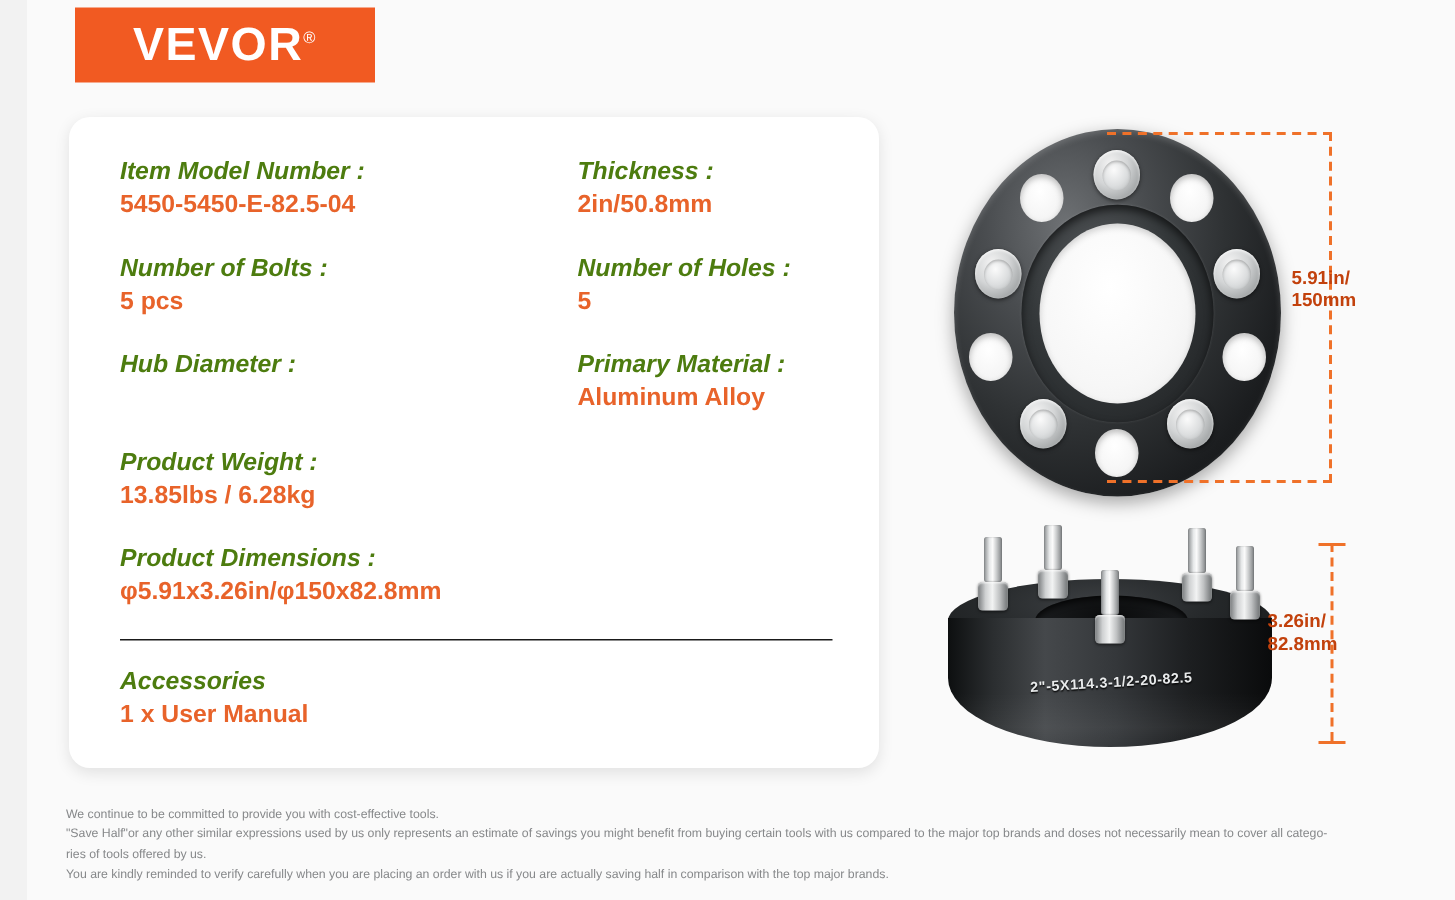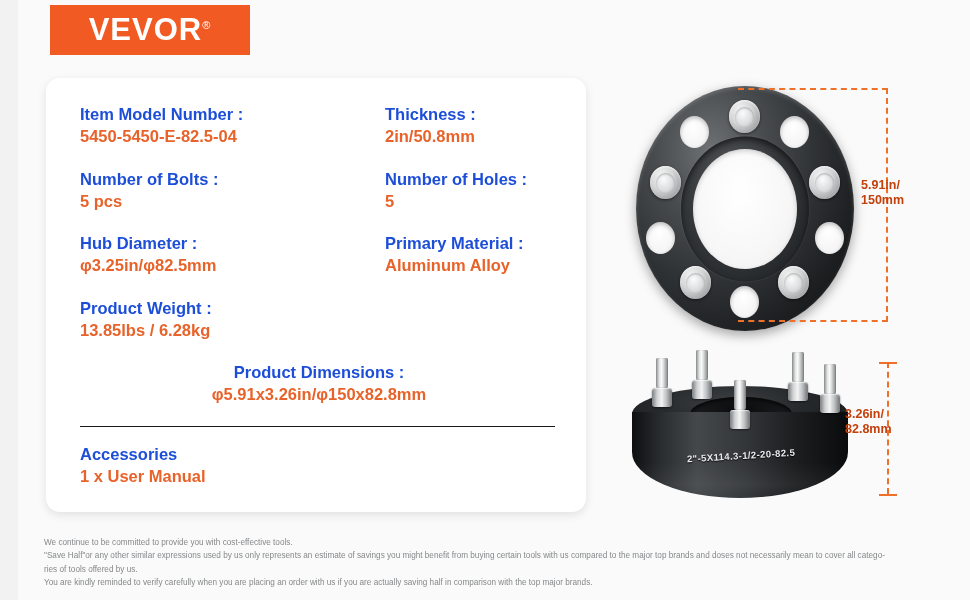--- a/index.html
+++ b/index.html
@@ -31,28 +31,29 @@
     background:#ffffff;border-radius:14px;
     box-shadow:0 3px 10px rgba(0,0,0,0.10);
   }
   .spec-grid{
     position:absolute;left:34px;top:26px;width:478px;
     display:grid;grid-template-columns:305px 173px;
     row-gap:0px;
   }
   .spec-item{margin-bottom:21px;}
   .spec-label{
-    font-size:16.5px;color:#1d4ed8;font-weight:bold;line-height:1.28;
+    font-size:16.5px;color:#4d7c0f;font-weight:bold;line-height:1.28;
     white-space:nowrap;
+    font-style:italic;
   }
   .spec-value{
     font-size:16.5px;color:#e8632a;font-weight:bold;line-height:1.30;
     white-space:nowrap;margin-top:1px;
   }
-  .full-row{grid-column:1 / span 2;text-align:center;}
+  .full-row{grid-column:1 / span 2;}
   .divider{
     position:absolute;left:34px;top:348px;width:475px;height:0;
     border-top:1.6px solid #1a1a1a;
   }
   .accessory-block{position:absolute;left:34px;top:366px;}
 
   
   .art{position:absolute;}
 
   
@@ -178,21 +179,20 @@
         <div class="spec-label">Number of Bolts :</div>
         <div class="spec-value">5 pcs</div>
       </div>
 
       <div class="spec-item">
         <div class="spec-label">Number of Holes :</div>
         <div class="spec-value">5</div>
       </div>
       <div class="spec-item">
         <div class="spec-label">Hub Diameter :</div>
-        <div class="spec-value">φ3.25in/φ82.5mm</div>
       </div>
 
       <div class="spec-item">
         <div class="spec-label">Primary Material :</div>
         <div class="spec-value">Aluminum Alloy</div>
       </div>
       <div class="spec-item">
         <div class="spec-label">Product Weight :</div>
         <div class="spec-value">13.85lbs / 6.28kg</div>
       </div>

